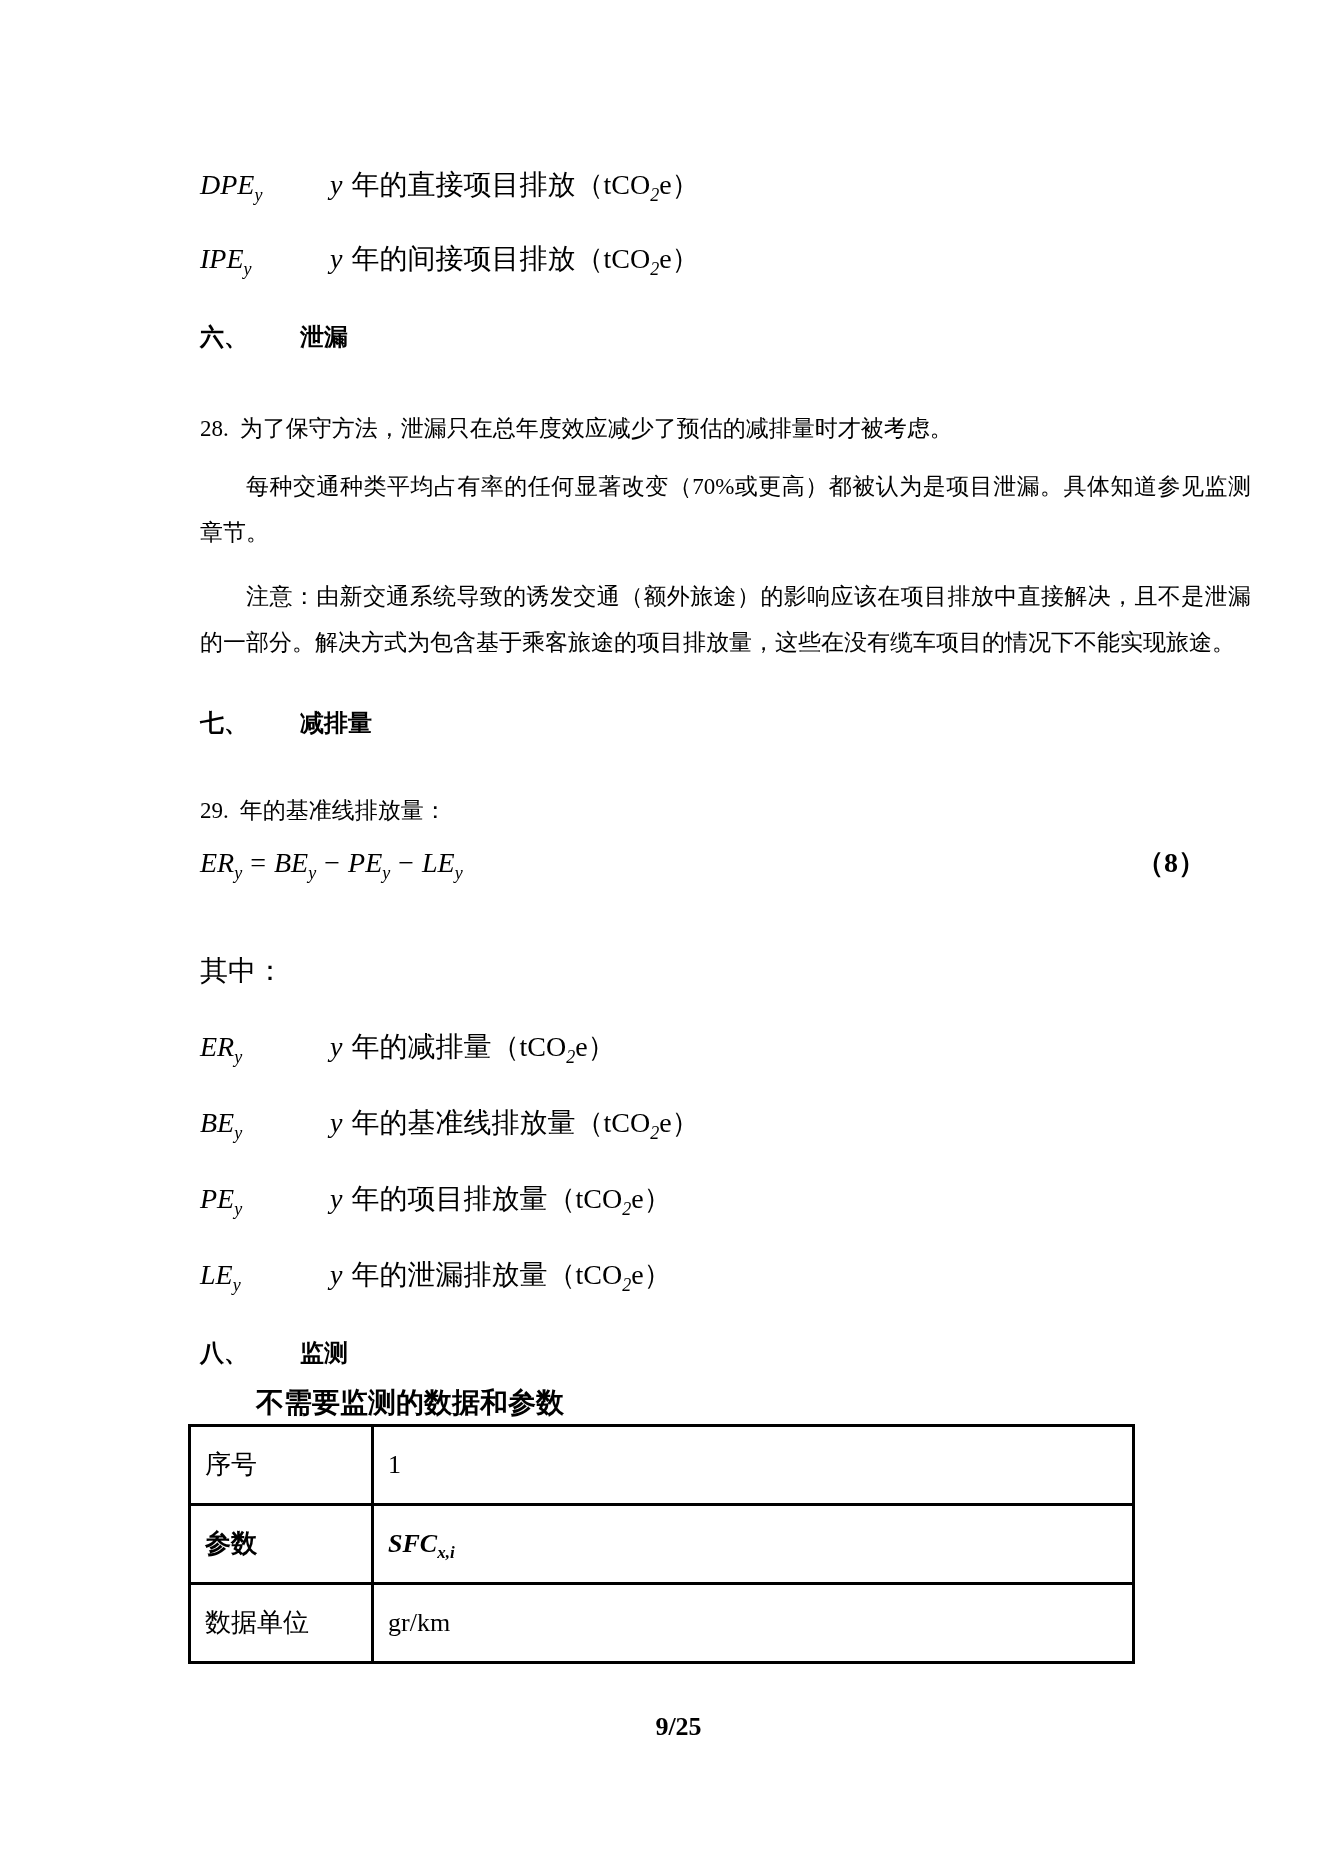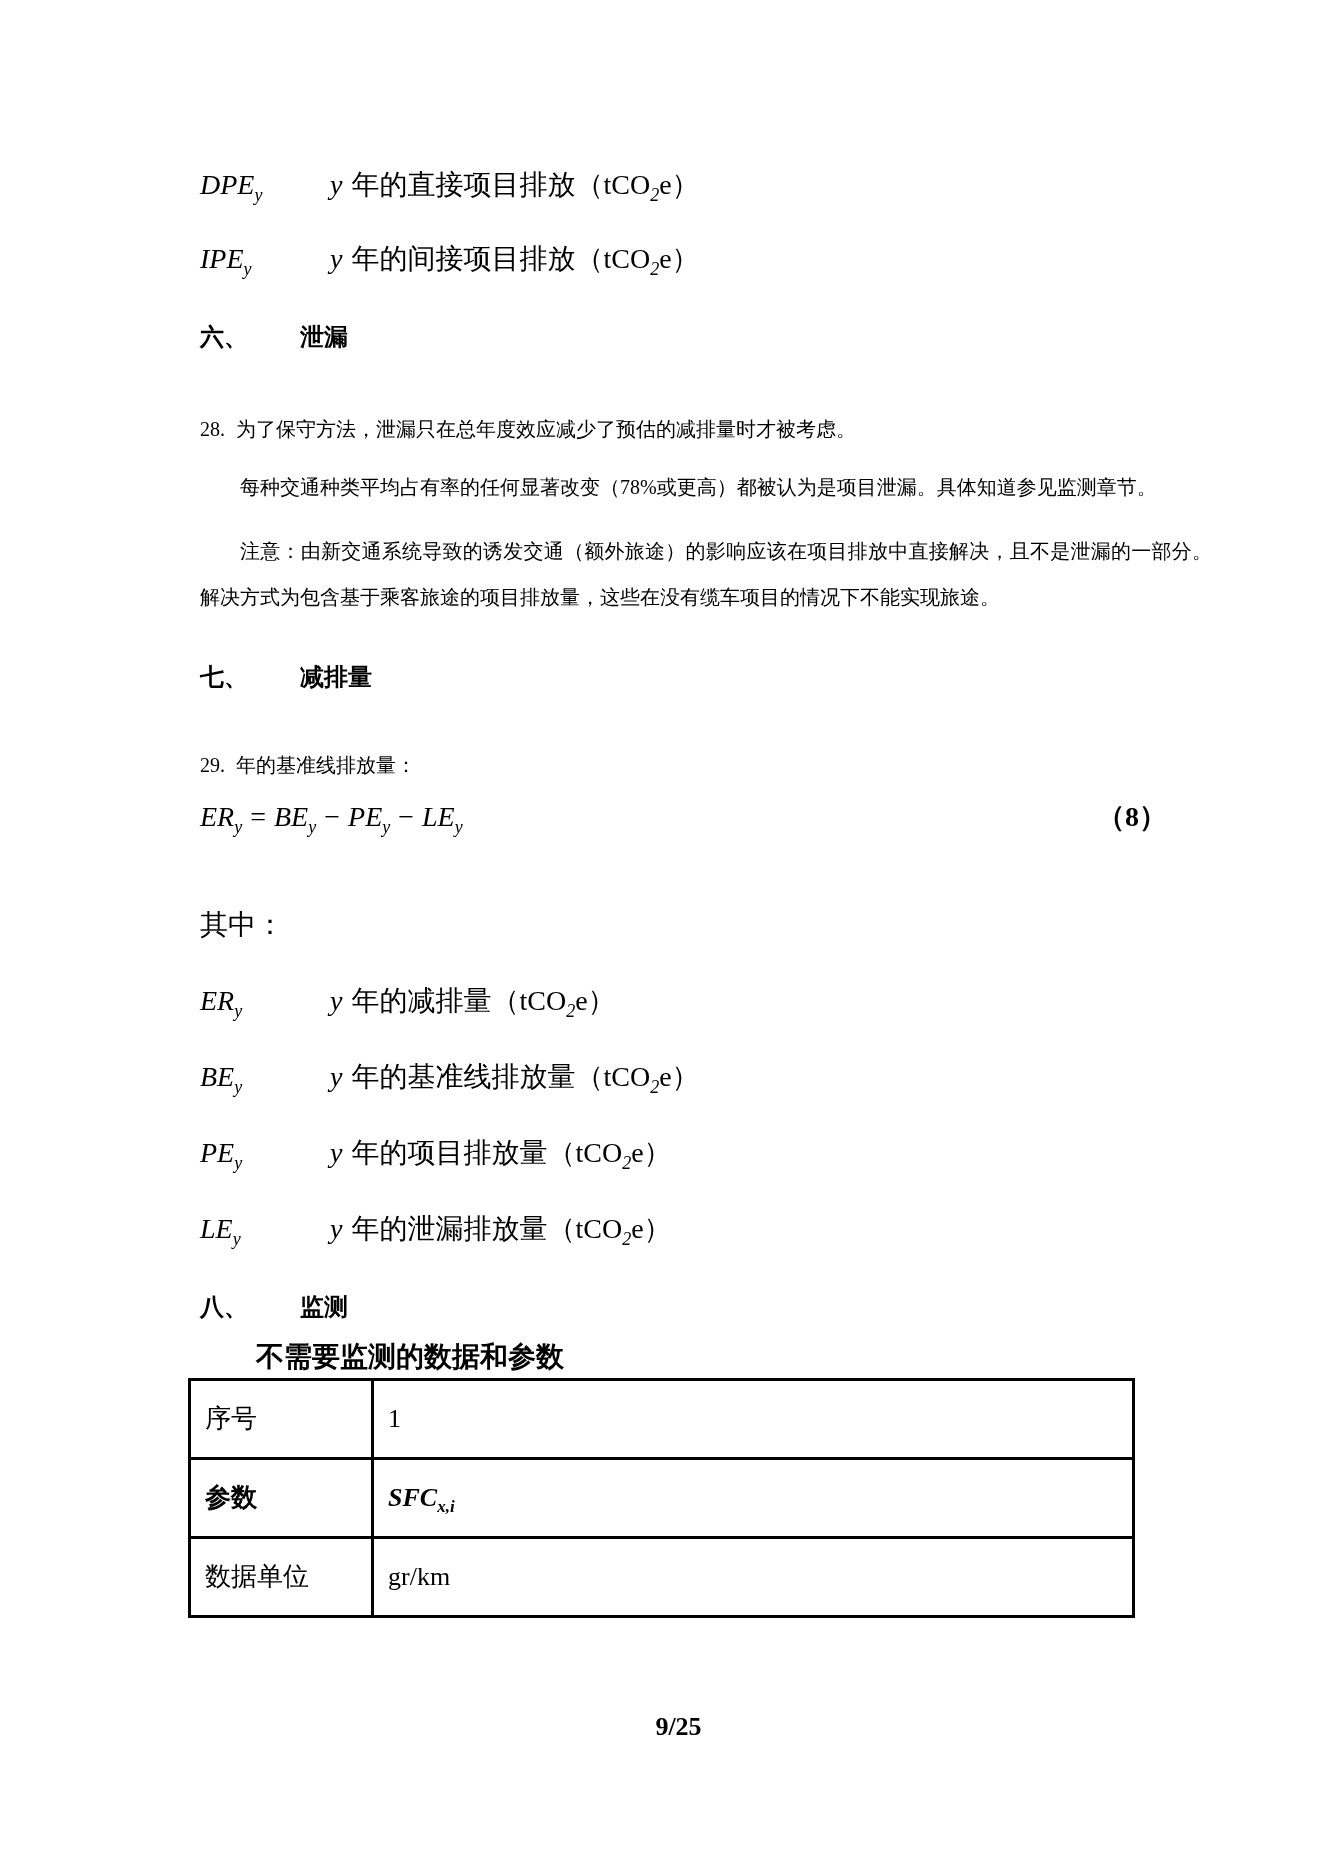--- a/index.html
+++ b/index.html
@@ -12,21 +12,21 @@
     height: 1871px;
     position: relative;
     font-family: "Liberation Serif", "DejaVu Serif", serif;
     color: #000000;
     overflow: hidden;
   }
   .page {
     box-sizing: border-box;
     width: 1323px;
     height: 1569px;
-    padding: 168px 111px 0 200px;
+    padding: 168px 72px 0 200px;
     position: relative;
   }
   
   .symbol-def {
     display: flex;
     font-size: 28px;
     line-height: 34px;
     margin: 0 0 40px 0;
   }
   .symbol-def .sym {
@@ -52,21 +52,21 @@
     margin: 42px 0 50px 0;
   }
   h2.sec-heading .h-num {
     display: inline-block;
     min-width: 100px;
   }
   h2.heading-7 { margin-top: 38px; margin-bottom: 46px; }
   h2.heading-8 { margin-top: 42px; margin-bottom: 14px; }
   
   p.body-para {
-    font-size: 20px;
+    font-size: 23px;
     line-height: 46px;
     margin: 0 0 12px 0;
     text-align: justify;
   }
   p.numbered {
     text-indent: 0;
   }
   p.numbered .pnum {
     margin-right: 11px;
   }
@@ -150,21 +150,21 @@
 
   <div class="symbol-def">
     <span class="sym"><i>IPE</i><sub>y</sub></span>
     <span class="desc"><i class="var">y</i><span>年的间接项目排放（tCO</span><sub>2</sub><span>e）</span></span>
   </div>
 
   <h2 class="sec-heading heading-6"><span class="h-num">六、</span><span class="h-title">泄漏</span></h2>
 
   <p class="body-para numbered"><span class="pnum">28.</span><span>为了保守方法，泄漏只在总年度效应减少了预估的减排量时才被考虑。</span></p>
 
-  <p class="body-para indented para-mode-share">每种交通种类平均占有率的任何显著改变（78%或更高）都被认为是项目泄漏。具体知道参见监测章节。</p>
+  <p class="body-para indented para-mode-share">每种交通种类平均占有率的任何显著改变（70%或更高）都被认为是项目泄漏。具体知道参见监测章节。</p>
 
   <p class="body-para indented para-note">注意：由新交通系统导致的诱发交通（额外旅途）的影响应该在项目排放中直接解决，且不是泄漏的一部分。解决方式为包含基于乘客旅途的项目排放量，这些在没有缆车项目的情况下不能实现旅途。</p>
 
   <h2 class="sec-heading heading-7"><span class="h-num">七、</span><span class="h-title">减排量</span></h2>
 
   <p class="body-para numbered para-29"><span class="pnum">29.</span><span>年的基准线排放量：</span></p>
 
   <div class="equation-row">
     <span class="eq-formula">
       <span class="eq-term"><i>ER</i><sub>y</sub></span><span class="eq-op">=</span><span class="eq-term"><i>BE</i><sub>y</sub></span><span class="eq-op">−</span><span class="eq-term"><i>PE</i><sub>y</sub></span><span class="eq-op">−</span><span class="eq-term"><i>LE</i><sub>y</sub></span>

